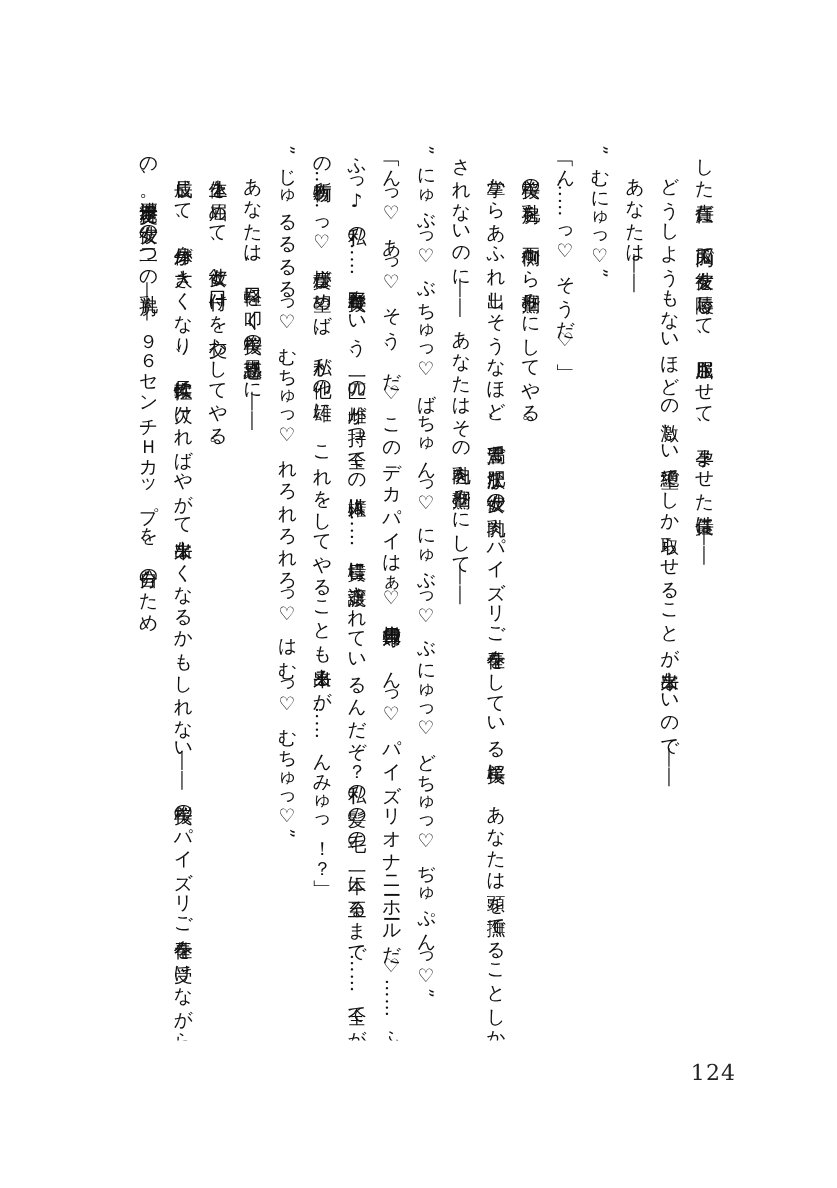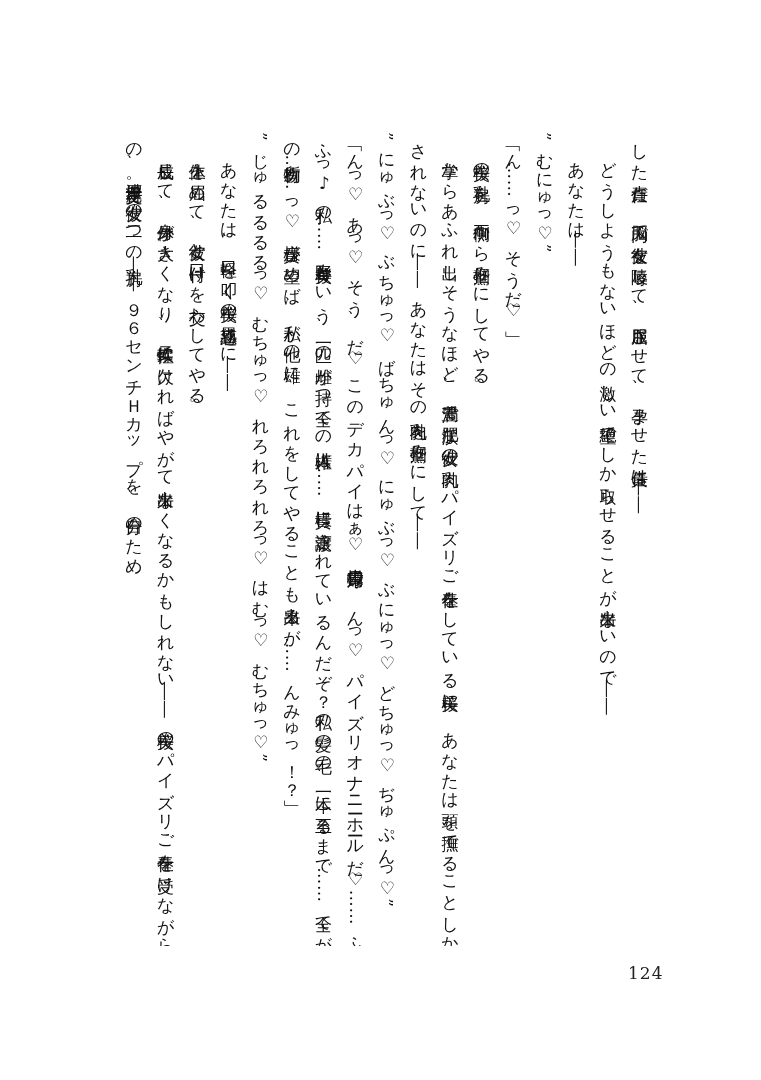--- a/index.html
+++ b/index.html
@@ -39,21 +39,21 @@
   
   .p-indent { text-indent: 18px; }
   
   .p-half { text-indent: 9px; }
   
   .p-flush { text-indent: 0; }
   .folio {
     position: absolute;
     left: 628px;
     top: 963px;
-    font-size: 17px;
+    font-size: 20px;
     letter-spacing: 1px;
     color: #222222;
   }
 </style>
 </head>
 <body>
 
 <main class="text-block">
   <p class="p-flush">した責任だ。脳内で彼女を陵辱して、屈服させて、孕ませた責任は――</p>
   <p class="p-indent">どうしようもないほどの激しい絶望でしか取らせることが出来ないので――</p>

